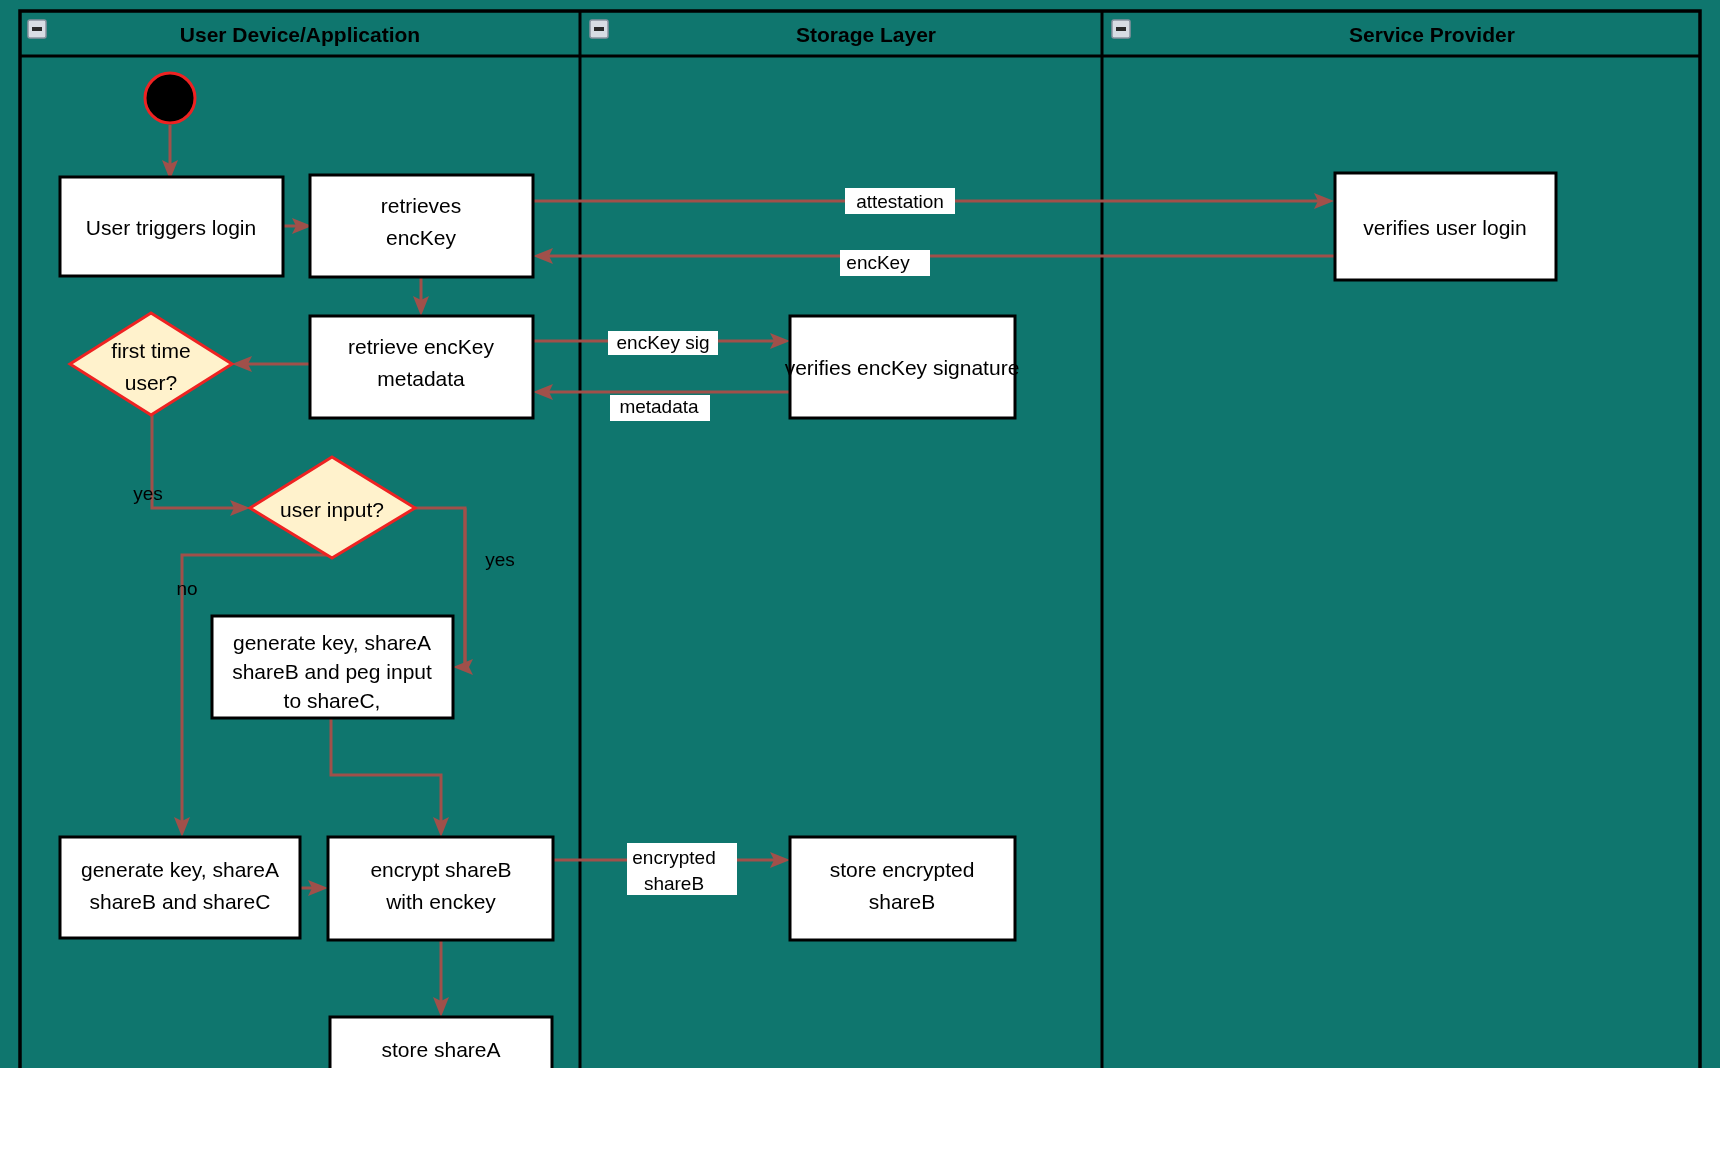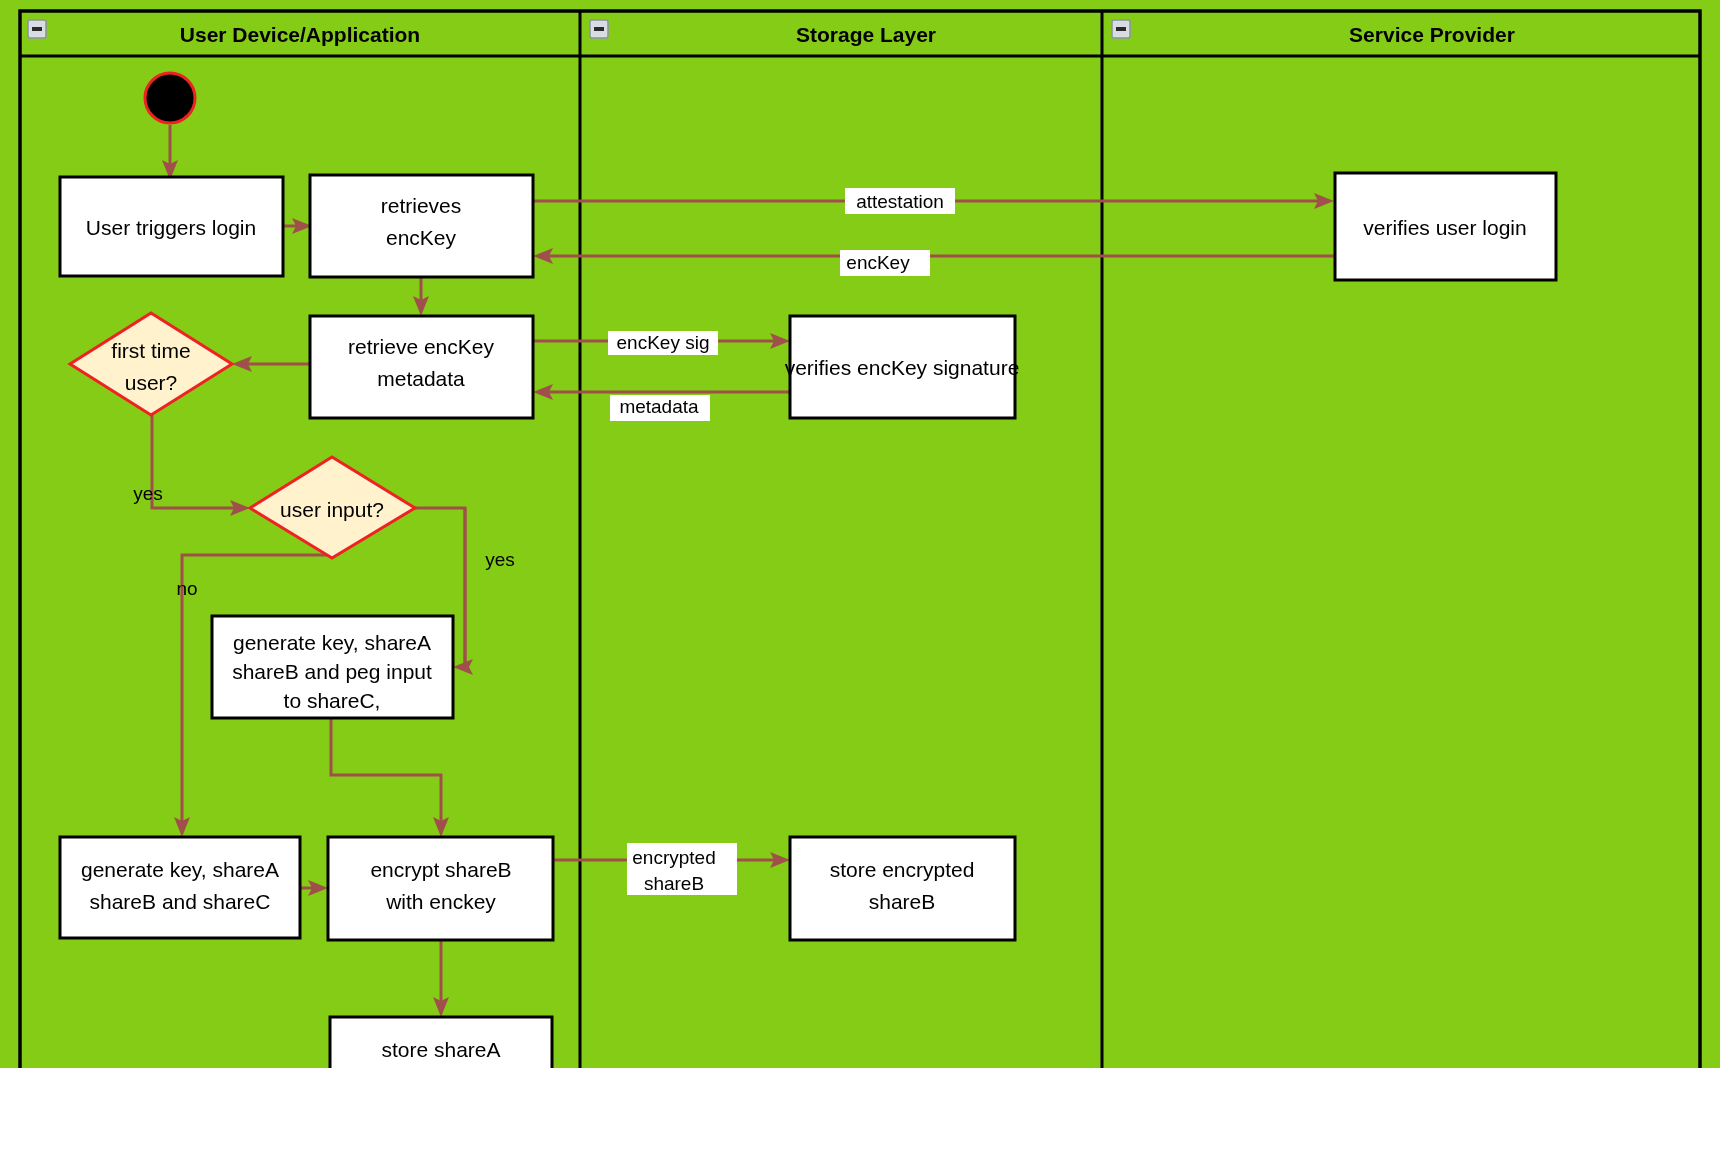--- a/index.html
+++ b/index.html
@@ -4,21 +4,21 @@
 <style>
   html, body {
     margin: 0;
     padding: 0;
     background: #ffffff;
   }
   #canvas {
     position: relative;
     width: 1720px;
     height: 1068px;
-    background: #84cc16;
+    background: #0f766e;
     font-family: "Liberation Sans", sans-serif;
     overflow: hidden;
   }
   svg.layer {
     position: absolute;
     top: 0;
     left: 0;
     width: 1720px;
     height: 1170px;
   }

